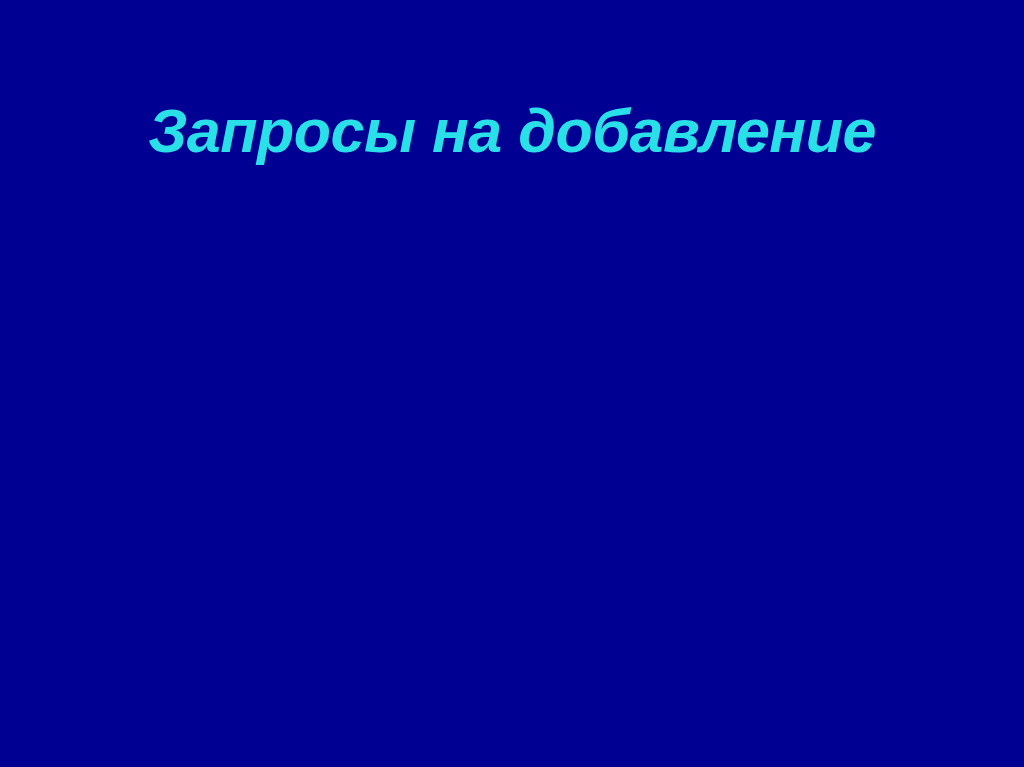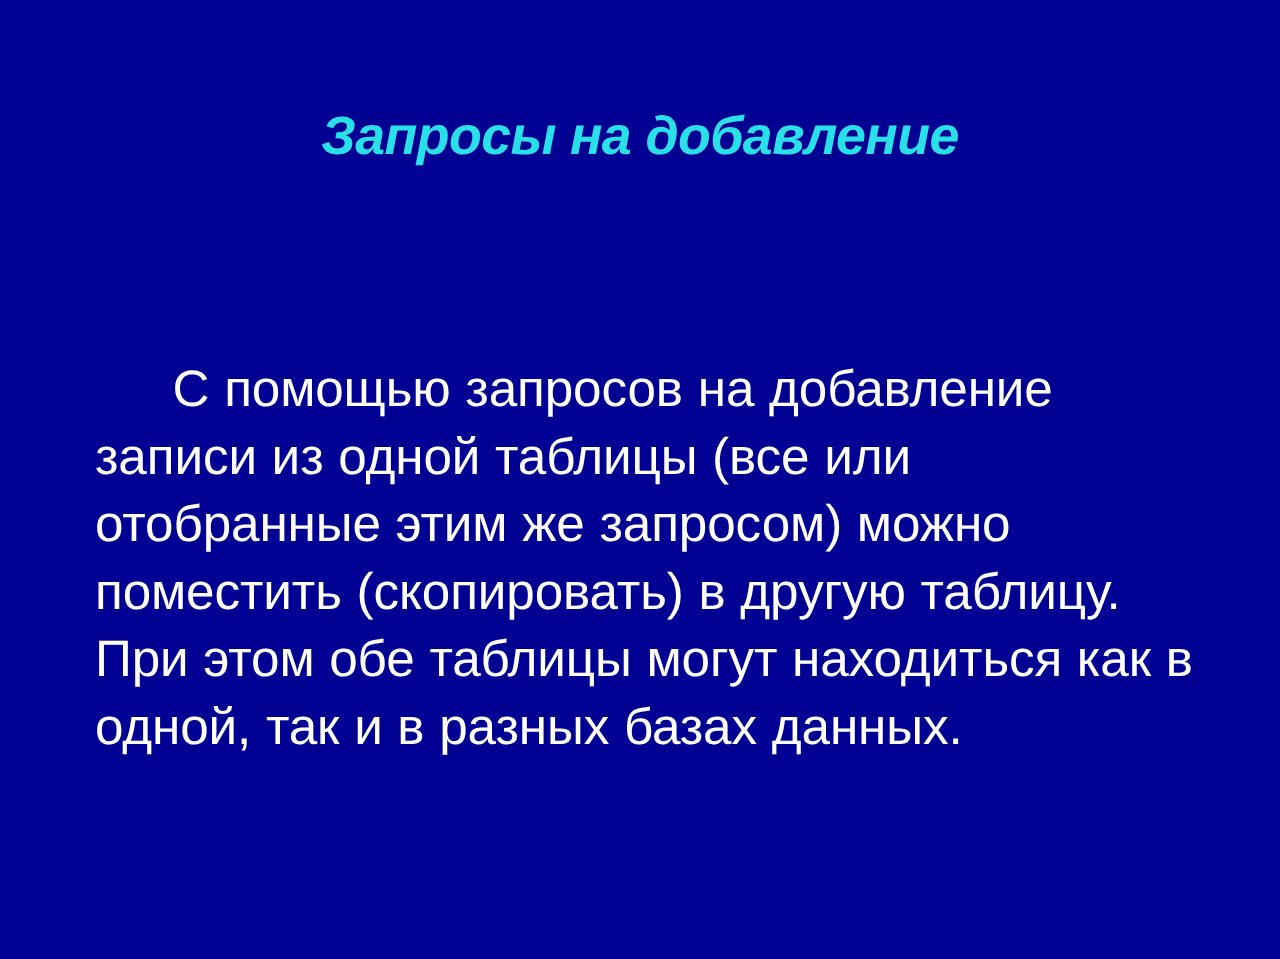--- a/index.html
+++ b/index.html
@@ -24,21 +24,21 @@
     overflow: hidden;
   }
 
   .slide-title {
     position: absolute;
     left: 0;
     top: 58px;
     width: 1024px;
     text-align: center;
     font-family: "Liberation Sans", sans-serif;
-    font-size: 43px;
+    font-size: 61px;
     font-weight: bold;
     font-style: italic;
     color: #29E0E8;
     letter-spacing: -0.5px;
     line-height: 1.05;
     white-space: nowrap;
     -webkit-font-smoothing: antialiased;
   }
 
   .slide-body {
@@ -57,15 +57,14 @@
     word-spacing: 0.5px;
   }
 </style>
 </head>
 <body>
 
 <div class="slide">
 
   <h1 class="slide-title">Запросы на добавление</h1>
 
-  <p class="slide-body">С помощью запросов на добавление записи из одной таблицы (все или отобранные этим же запросом) можно поместить (скопировать) в другую таблицу. При этом обе таблицы могут находиться как в одной, так и в разных базах данных.</p>
 
 </div>
 
 </body></html>

